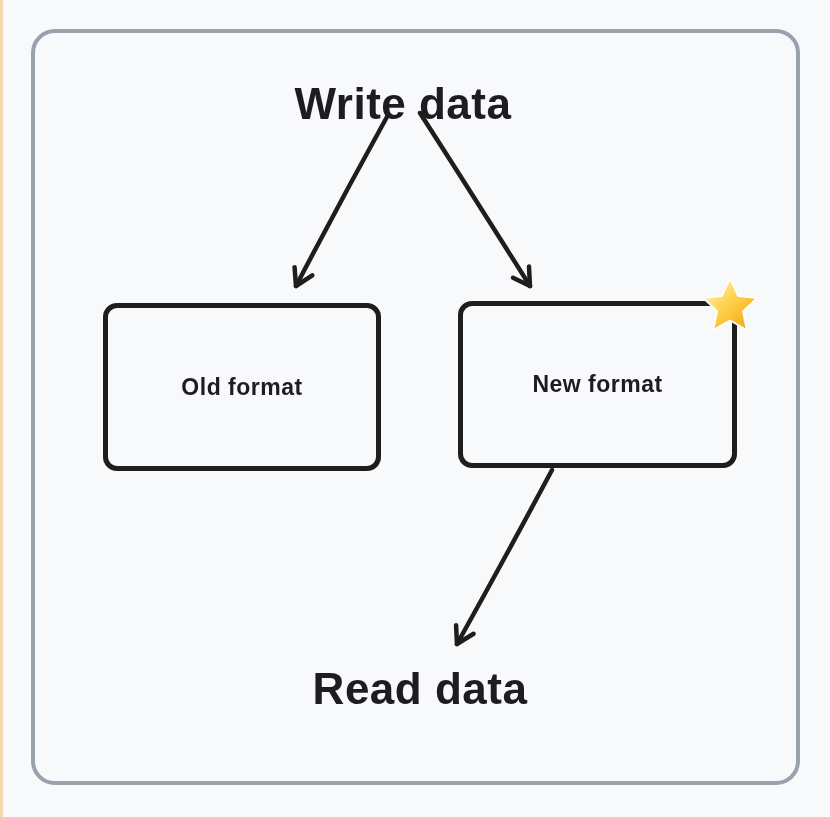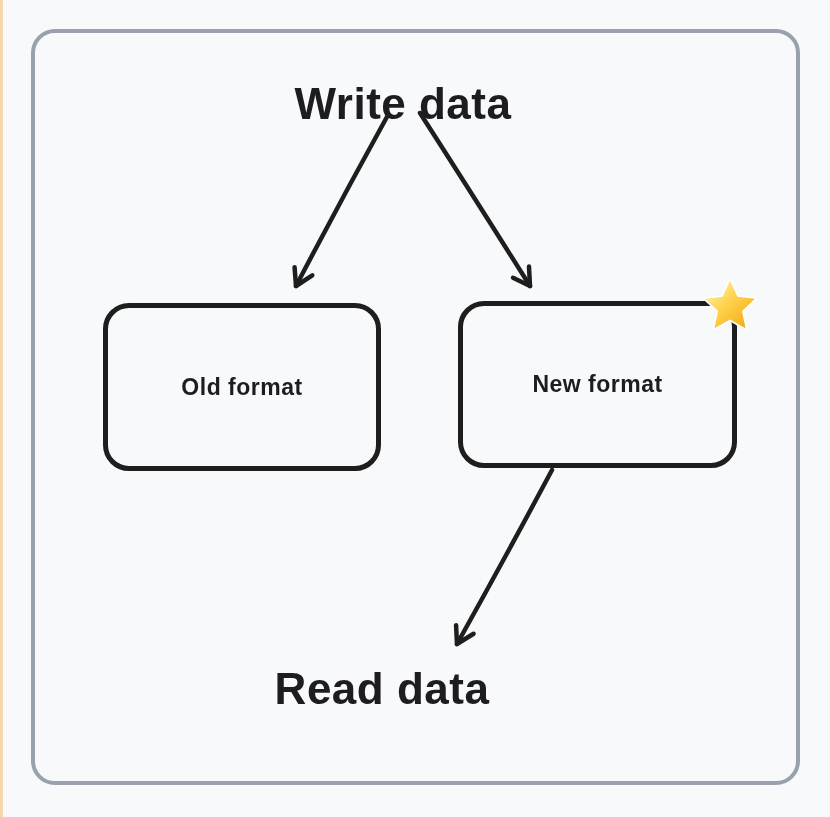--- a/index.html
+++ b/index.html
@@ -35,25 +35,25 @@
   .big-label {
     position: absolute;
     transform: translateX(-50%);
     font-size: 44px;
     font-weight: bold;
     letter-spacing: 0.5px;
     color: var(--text);
     white-space: nowrap;
   }
   .title-label  { left: 403px; top: 60px; margin-top: 19px; }
-  .bottom-label { left: 382px; top: 664px; }
+  .bottom-label { left: 420px; top: 664px; }
   .node {
     position: absolute;
     border: 5px solid var(--stroke);
-    border-radius: 26px;
+    border-radius: 14px;
     box-sizing: border-box;
     display: flex;
     align-items: center;
     justify-content: center;
     background: transparent;
   }
   .node-old { left: 103px; top: 303px; width: 278px; height: 168px; }
   .node-new { left: 458px; top: 301px; width: 279px; height: 167px; }
   .node-label {
     font-size: 23px;

